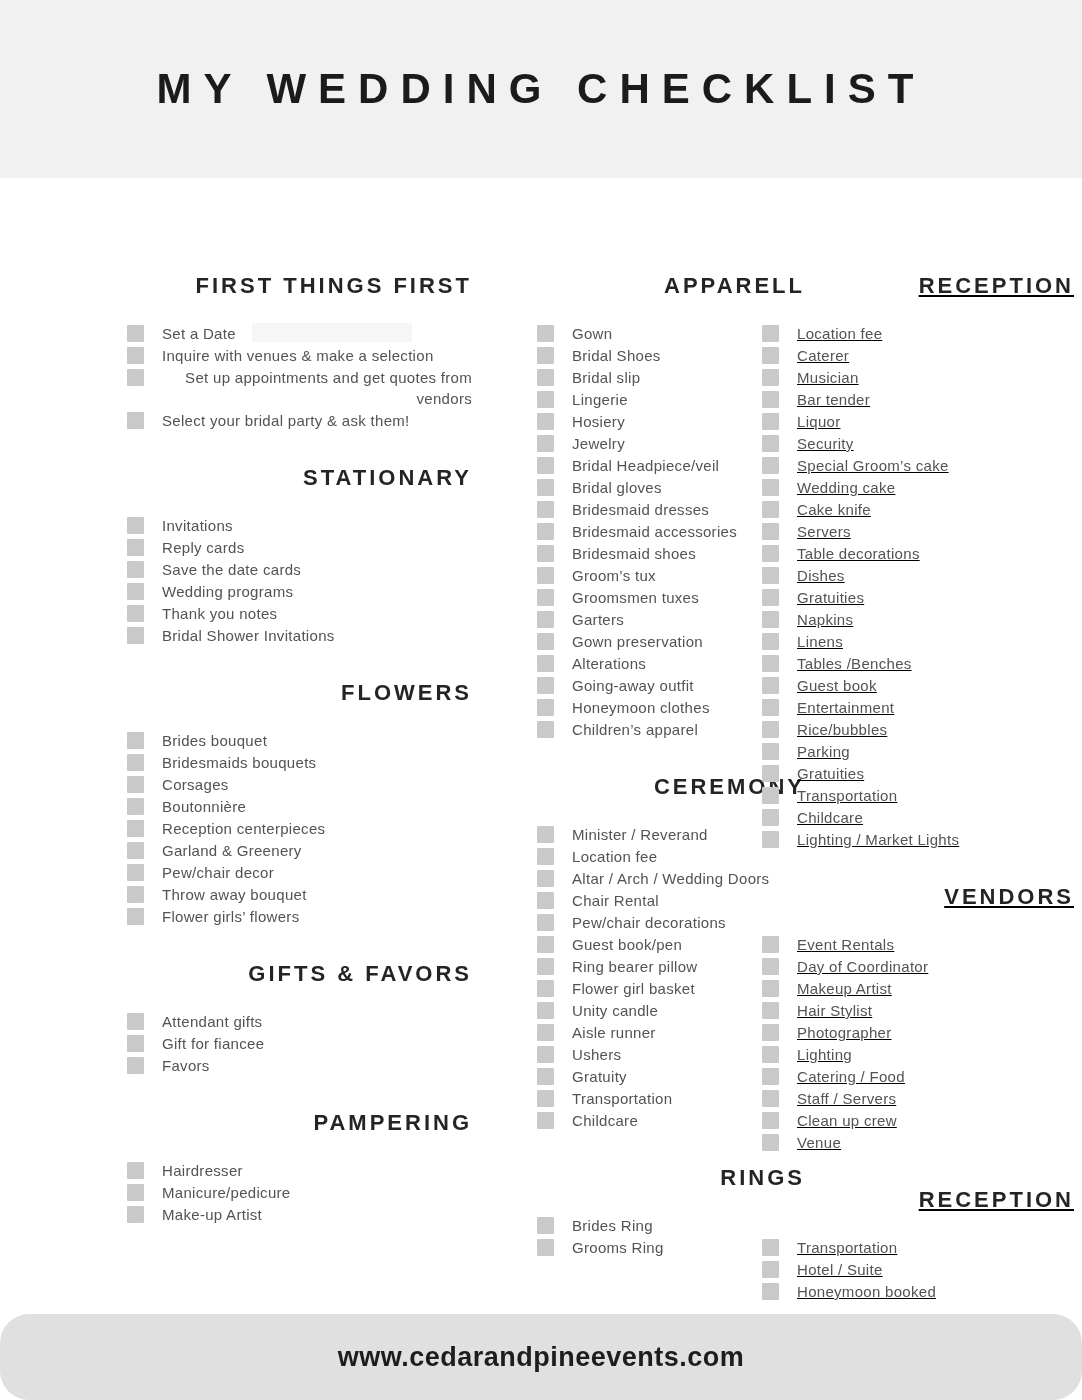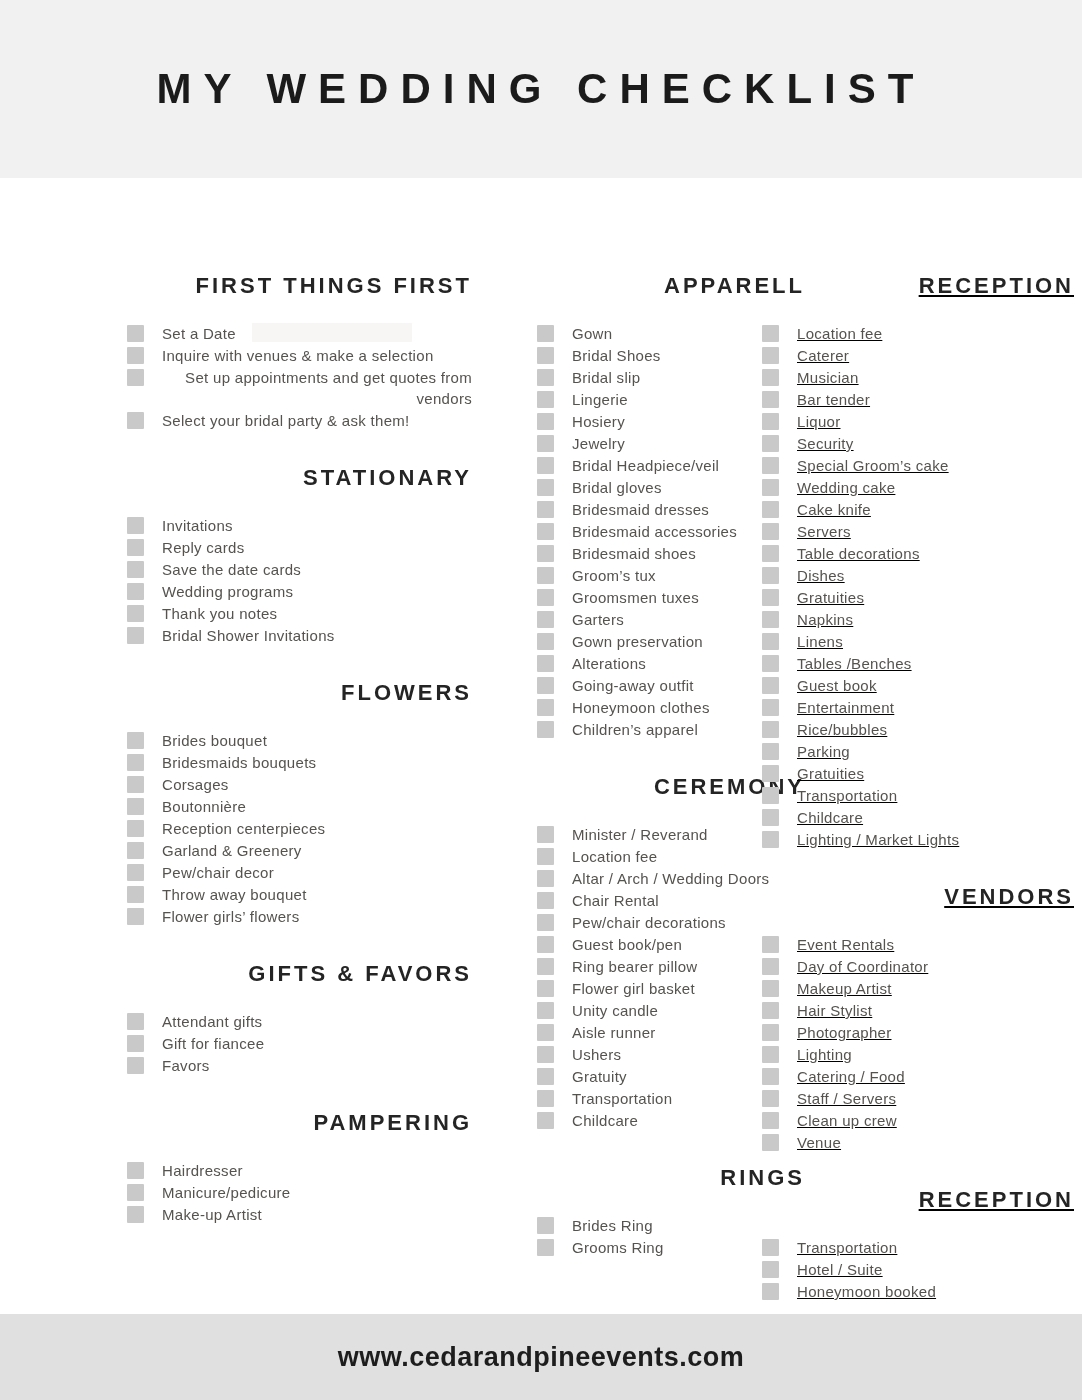--- a/index.html
+++ b/index.html
@@ -52,21 +52,21 @@
   .label{
     font-size:15px;line-height:21px;color:var(--item-color);
     letter-spacing:0.3px;
   }
   .fill-line{
     display:inline-block;width:160px;height:19px;margin-left:16px;
     background:var(--fill-line);vertical-align:-4px;border-radius:1px;
   }
   .footer{
     height:86px;flex:0 0 86px;background:var(--footer-bg);
-    display:flex;align-items:center;justify-content:center;
+    display:flex;align-items:center;justify-content:center;border-radius:29px;
   }
   .footer div{
     font-size:27px;font-weight:700;color:#1d1d1d;letter-spacing:0.5px;
   }
 </style>
 </head>
 <body>
 
 <div class="page">
   <header class="banner">

